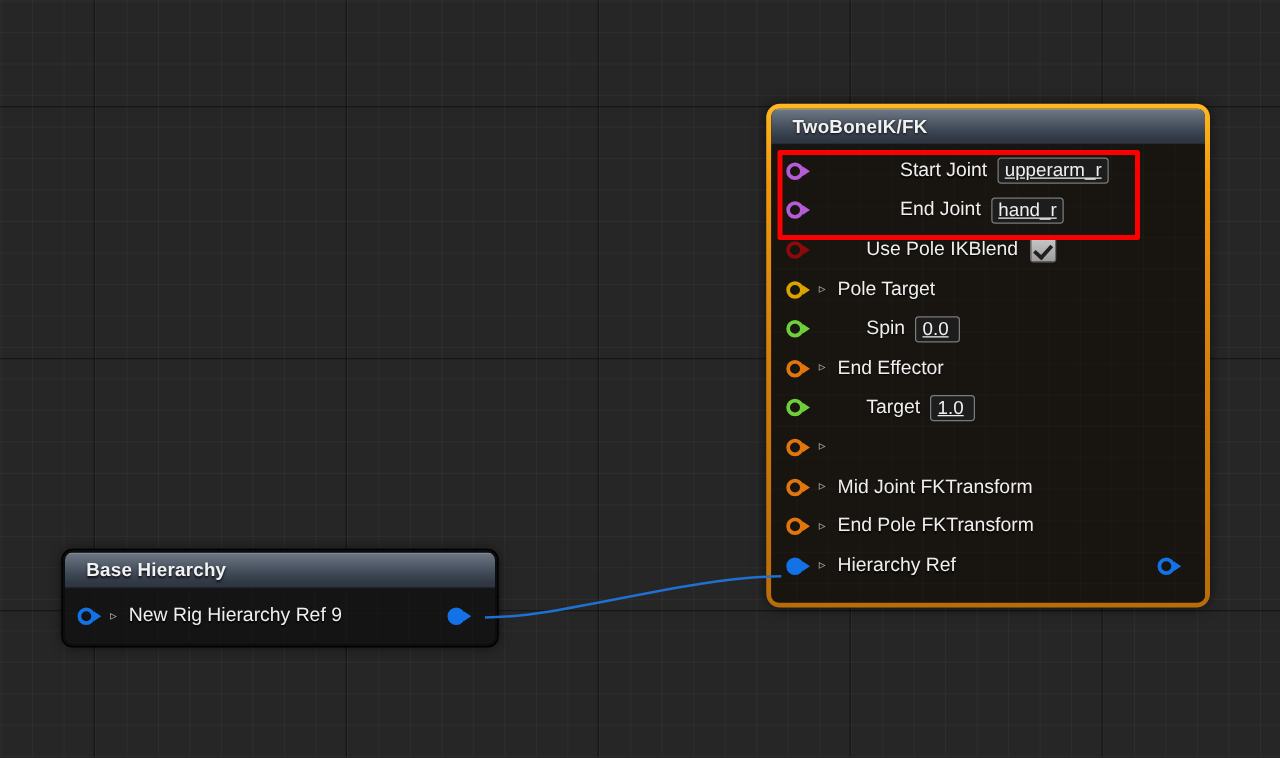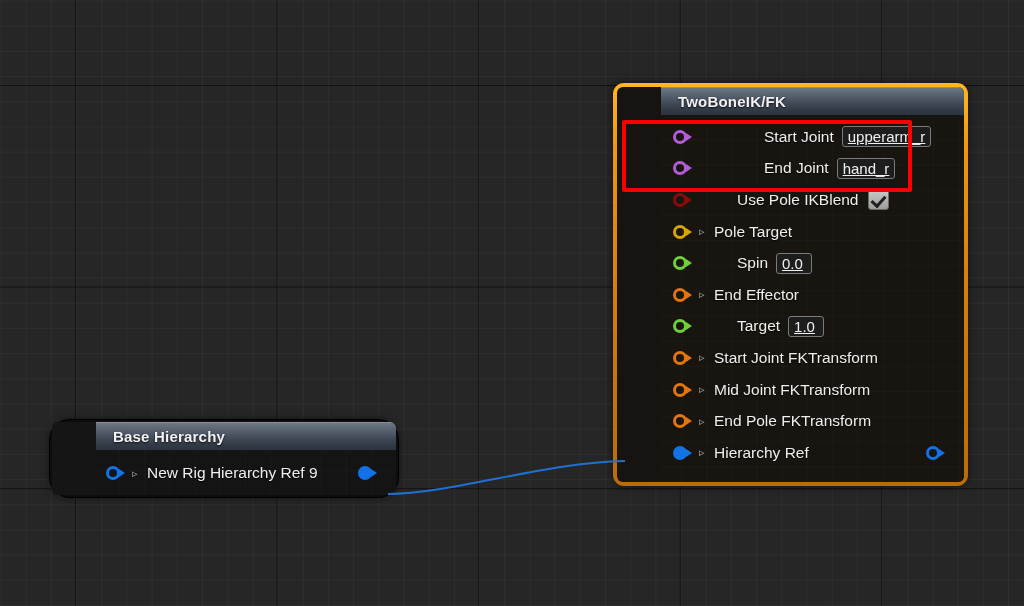--- a/index.html
+++ b/index.html
@@ -38,21 +38,20 @@
     position: absolute;
     box-sizing: border-box;
     border-radius: 9px;
   }
   .node-inner {
     position: absolute;
     left: 0; top: 0; right: 0; bottom: 0;
     border-radius: 6px;
     overflow: hidden;
     background: #131313;
-    padding-left: 44px;
   }
   .node-header {
     position: relative;
     height: 29px;
     background:
       linear-gradient(to bottom,
         #6f7a88 0%,
         #5d6774 22%,
         #414b59 55%,
         #323a46 80%,
@@ -102,24 +101,24 @@
       linear-gradient(to bottom, rgba(255,255,255,0.018) 1px, transparent 1px),
       #18140f;
     background-size: 25.2px 25.2px, 25.2px 25.2px, auto;
     background-position: -5px -2px, -5px -2px, 0 0;
     height: 366px;
   }
 
   
   #node-basehierarchy {
     left: 50px;
-    top: 420px;
+    top: 440px;
     width: 348px;
     height: 77px;
-    border-radius: 20px;
+    border-radius: 8px;
     background: #0d0d0d;
     box-shadow: 0 0 9px rgba(0,0,0,0.6), 0 0 0 1px #000;
   }
   #node-basehierarchy .node-inner {
     left: 2px; top: 2px; right: 2px; bottom: 2px;
     background: #151515;
   }
   #node-basehierarchy .node-header { height: 29px; }
   #node-basehierarchy .node-body {
     background:
@@ -339,21 +338,20 @@
           <span class="pin-label">Target</span>
           <span class="value-field num">1.0</span>
         </div>
 
         <div class="pin-row">
           <span class="pin" style="color:#e2760e">
             <span class="disc"></span>
               <span class="arrow"></span>
           </span>
           <span class="expander">▹</span>
-          <span class="pin-label">Start Joint FKTransform</span>
         </div>
 
         <div class="pin-row">
           <span class="pin" style="color:#e2760e">
             <span class="disc"></span>
               <span class="arrow"></span>
           </span>
           <span class="expander">▹</span>
           <span class="pin-label">Mid Joint FKTransform</span>
         </div>

